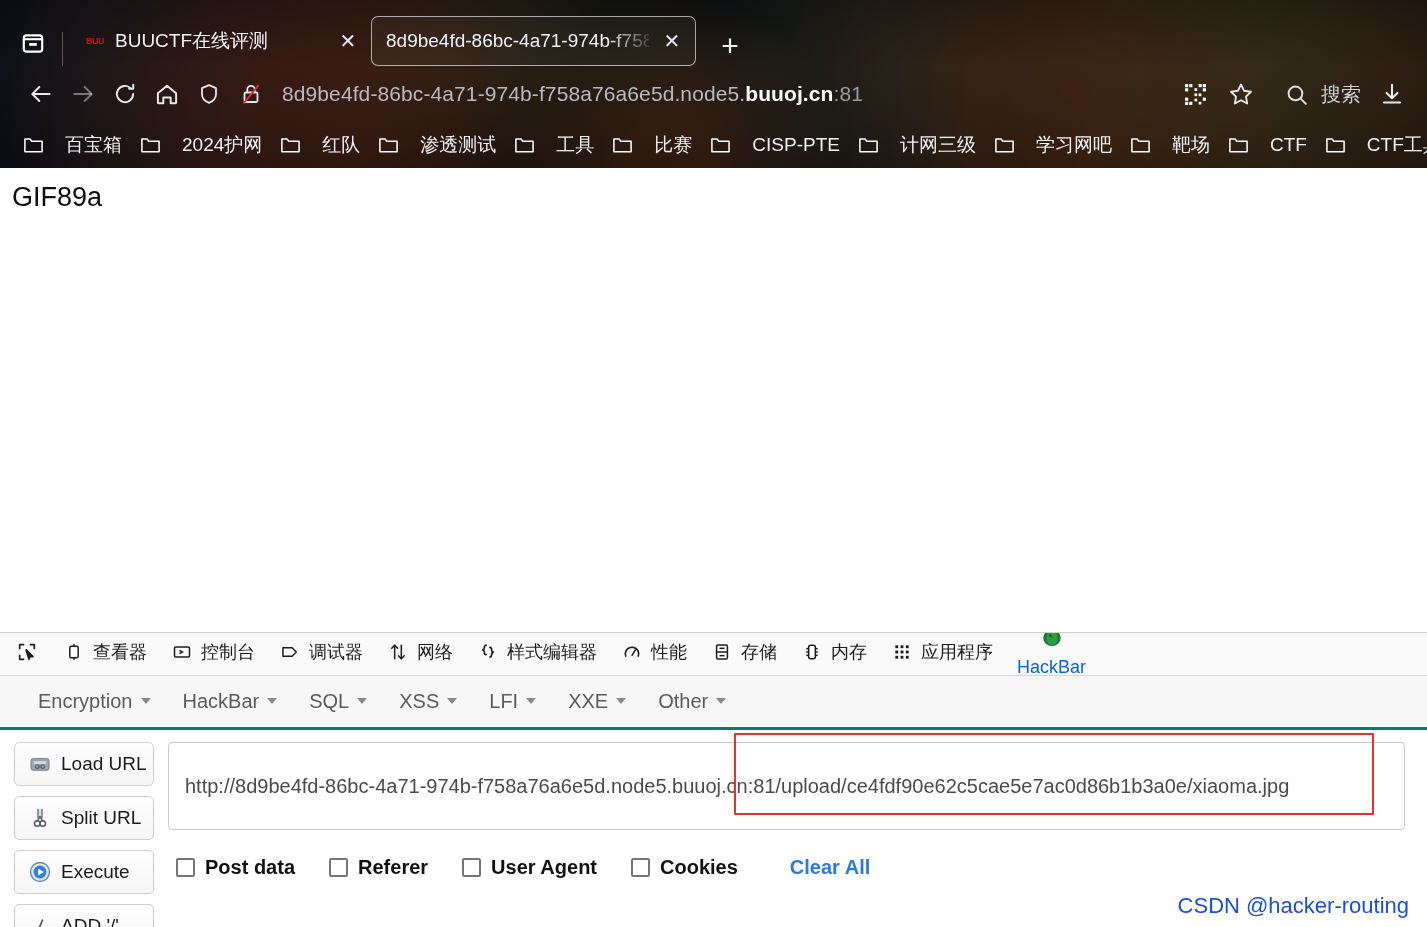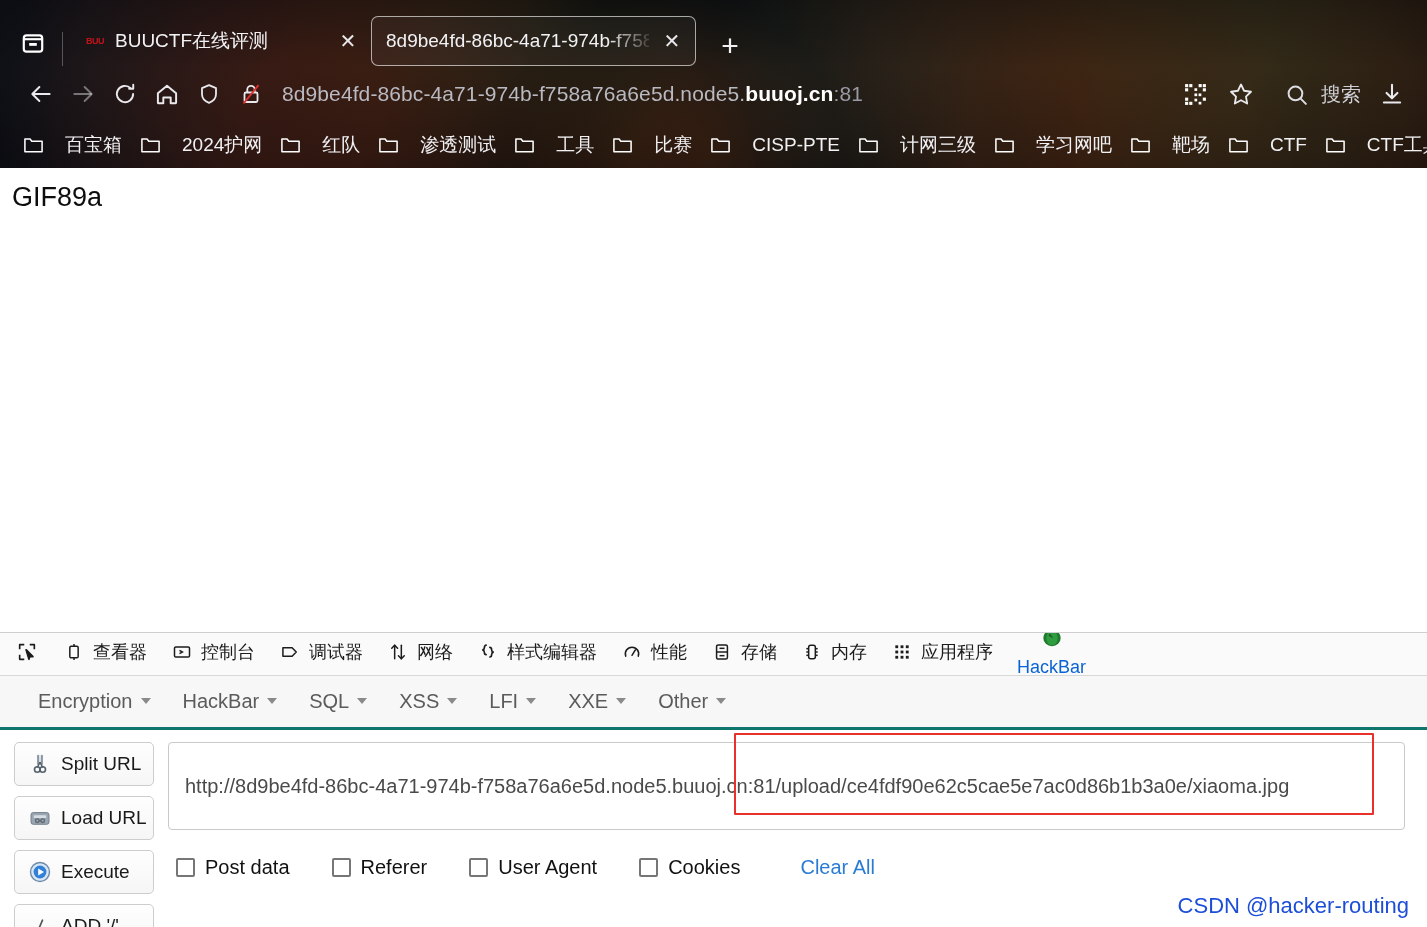--- a/index.html
+++ b/index.html
@@ -259,22 +259,23 @@
   #hb-url-highlight {
     position: absolute;
     left: 566px; top: -9px;
     width: 640px; height: 82px;
     border: 2px solid #e8312a;
     pointer-events: none;
     border-radius: 1px;
   }
   #hb-checks {
     display: flex; align-items: center;
-    gap: 8px;
+    gap: 0;
     padding: 22px 0 0 8px;
+    font-weight: bold;
   }
   .hb-check {
     display: flex; align-items: center; gap: 10px;
     font-size: 20px; color: #111;
     margin-right: 34px;
     cursor: pointer; flex: 0 0 auto;
   }
   .cbox {
     width: 19px; height: 19px;
     border: 2px solid #767676;
@@ -681,40 +682,40 @@
           <span>Other</span>
           <span class="caret"></span>
         </div>
     </div>
 
     <div id="hb-body">
 
       <div id="hb-buttons">
         <div class="hb-btn">
           <span class="hb-ico">
-              <svg width="22" height="22" viewBox="0 0 24 24">
-                <path d="M10 3v9M14 3v9" stroke="#8a97a3" stroke-width="2.4" stroke-linecap="round"></path>
-                <circle cx="9" cy="18" r="3" fill="none" stroke="#55616b" stroke-width="1.8"></circle>
-                <circle cx="15" cy="18" r="3" fill="none" stroke="#55616b" stroke-width="1.8"></circle>
-                <path d="M12 10 9 16M12 10l3 6" stroke="#55616b" stroke-width="1.6"></path>
-              </svg>
-            </span>
-          <span>Split URL</span>
-        </div>
-        <div class="hb-btn">
-          <span class="hb-ico">
               <svg width="22" height="18" viewBox="0 0 24 20">
                 <rect x="2" y="4" width="20" height="13" rx="2.4" fill="#9aa6b2" stroke="#6b7883"></rect>
                 <rect x="5" y="7" width="14" height="3" rx="1" fill="#d7dde2"></rect>
                 <circle cx="9" cy="13" r="2" fill="none" stroke="#5c6770" stroke-width="1.5"></circle>
                 <circle cx="15" cy="13" r="2" fill="none" stroke="#5c6770" stroke-width="1.5"></circle>
                 <line x1="11" y1="13" x2="13" y2="13" stroke="#5c6770" stroke-width="1.5"></line>
               </svg>
             </span>
           <span>Load URL</span>
+        </div>
+        <div class="hb-btn">
+          <span class="hb-ico">
+              <svg width="22" height="22" viewBox="0 0 24 24">
+                <path d="M10 3v9M14 3v9" stroke="#8a97a3" stroke-width="2.4" stroke-linecap="round"></path>
+                <circle cx="9" cy="18" r="3" fill="none" stroke="#55616b" stroke-width="1.8"></circle>
+                <circle cx="15" cy="18" r="3" fill="none" stroke="#55616b" stroke-width="1.8"></circle>
+                <path d="M12 10 9 16M12 10l3 6" stroke="#55616b" stroke-width="1.6"></path>
+              </svg>
+            </span>
+          <span>Split URL</span>
         </div>
         <div class="hb-btn">
           <span class="hb-ico">
               <svg width="24" height="24" viewBox="0 0 24 24">
                 <circle cx="12" cy="12" r="9.5" fill="#d9e6f4" stroke="#6f8aa8" stroke-width="1.4"></circle>
                 <circle cx="12" cy="12" r="6.4" fill="#2f80d6"></circle>
                 <polygon points="10.2,8.6 16,12 10.2,15.4" fill="#ffffff"></polygon>
               </svg>
             </span>
           <span>Execute</span>

